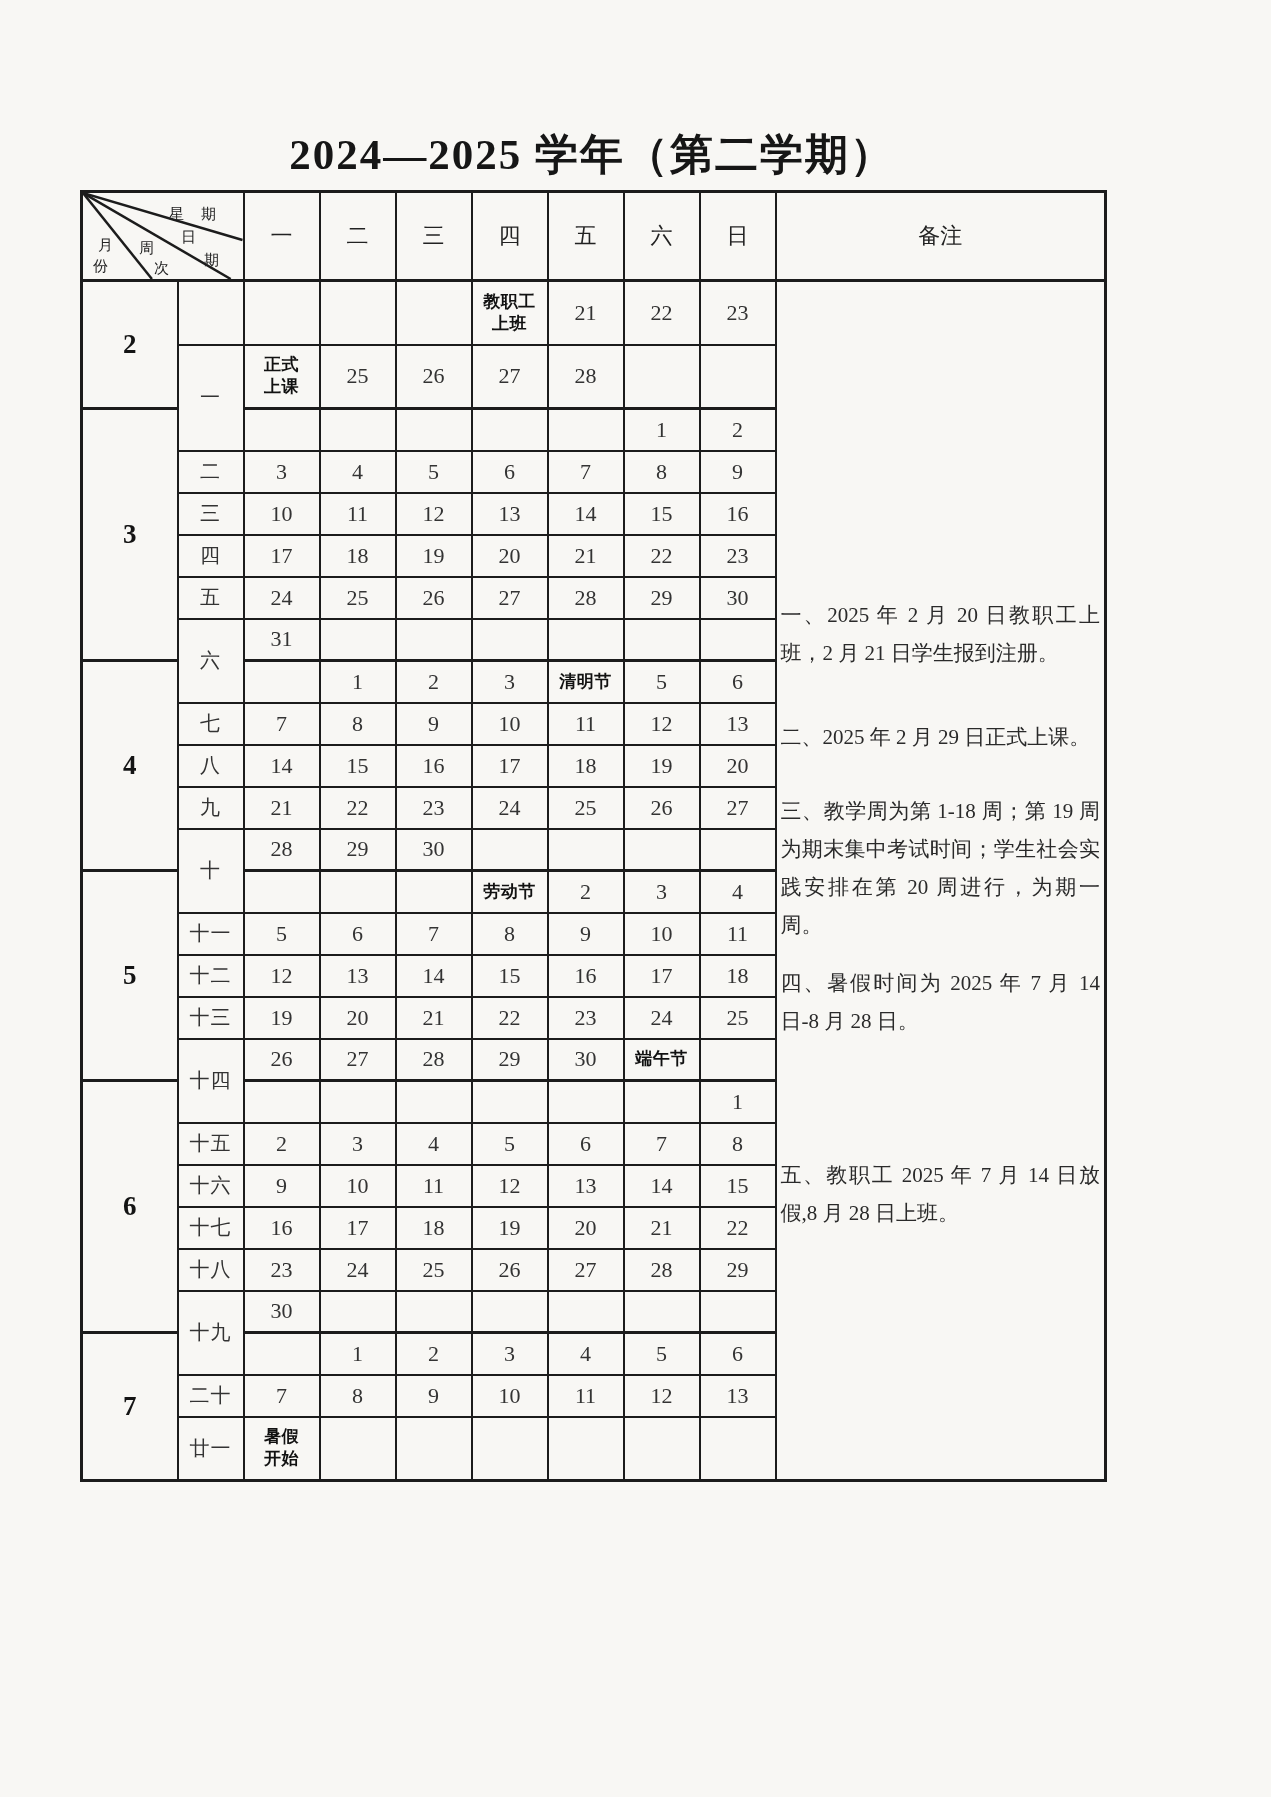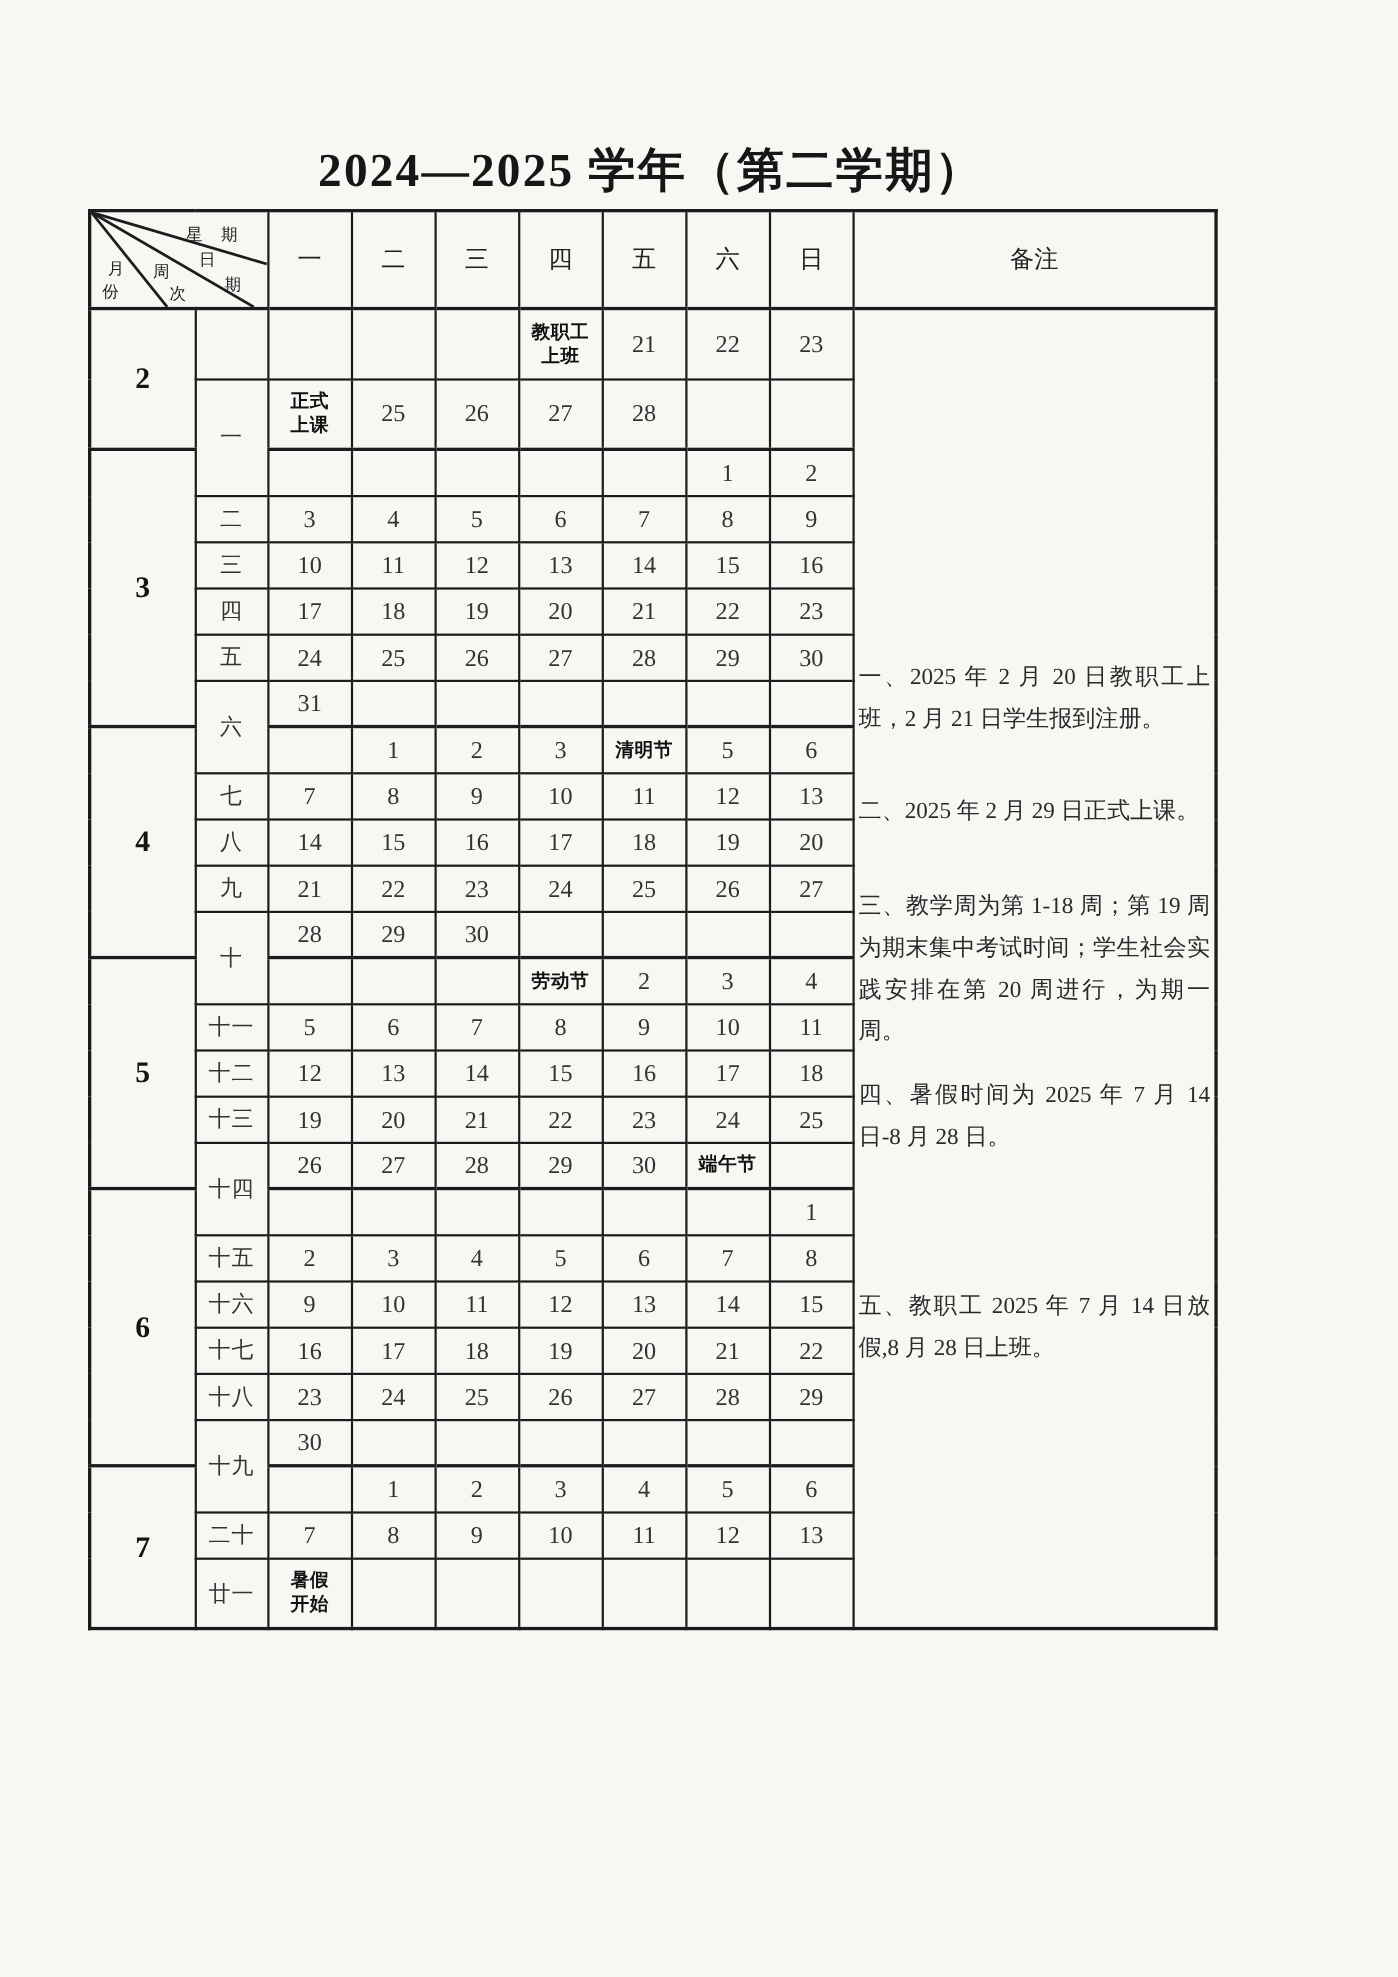--- a/index.html
+++ b/index.html
@@ -40,21 +40,21 @@
   }
   td.remarks{
     vertical-align:top;text-align:left;padding:0 4px;
   }
   td.remarks p{
     margin:0;font-size:21px;line-height:38px;
     text-align:justify;color:#2a2a2a;
   }
   td.remarks p:nth-child(1){margin-top:314px;}
   td.remarks p:nth-child(2){margin-top:46px;}
-  td.remarks p:nth-child(3){margin-top:48px;}
+  td.remarks p:nth-child(3){margin-top:36px;}
   td.remarks p:nth-child(4){margin-top:20px;}
   td.remarks p:nth-child(5){margin-top:116px;}
   th.corner{position:relative;padding:0;}
   th.corner svg{position:absolute;left:0;top:0;width:100%;height:100%;}
   th.corner span{
     position:absolute;font-size:15px;color:#222;line-height:1;
   }
   .c-weekday{left:86px;top:14px;letter-spacing:17px;white-space:nowrap;}
   .c-date-top{left:98px;top:37px;}
   .c-date-bottom{left:121px;top:60px;}

